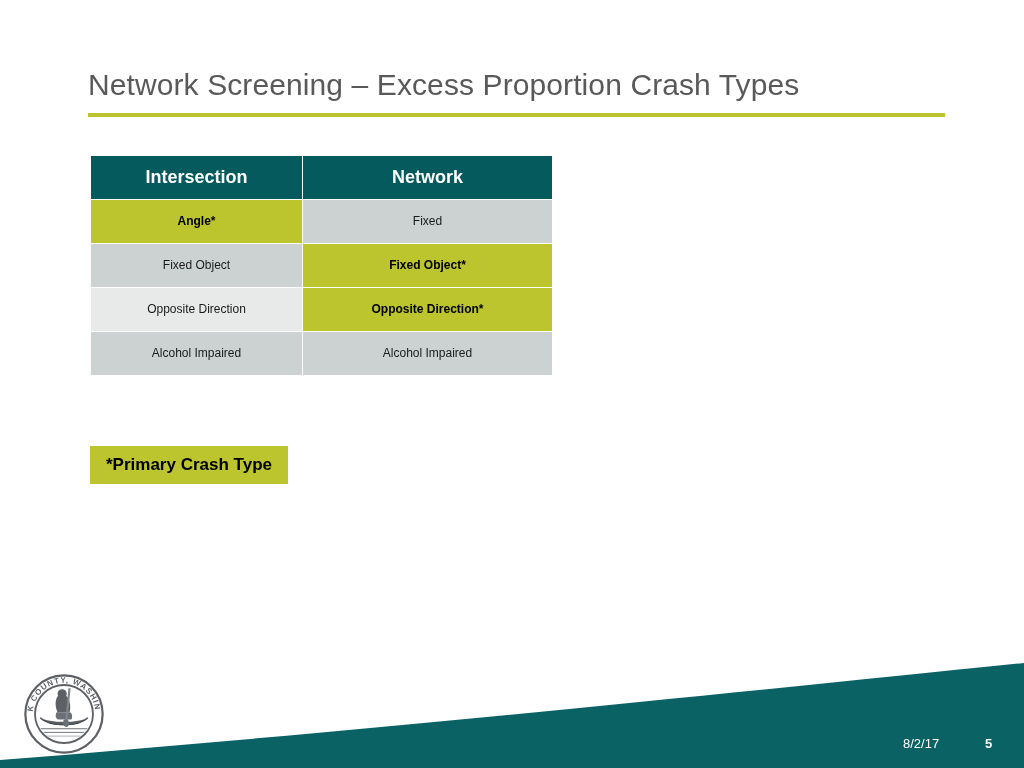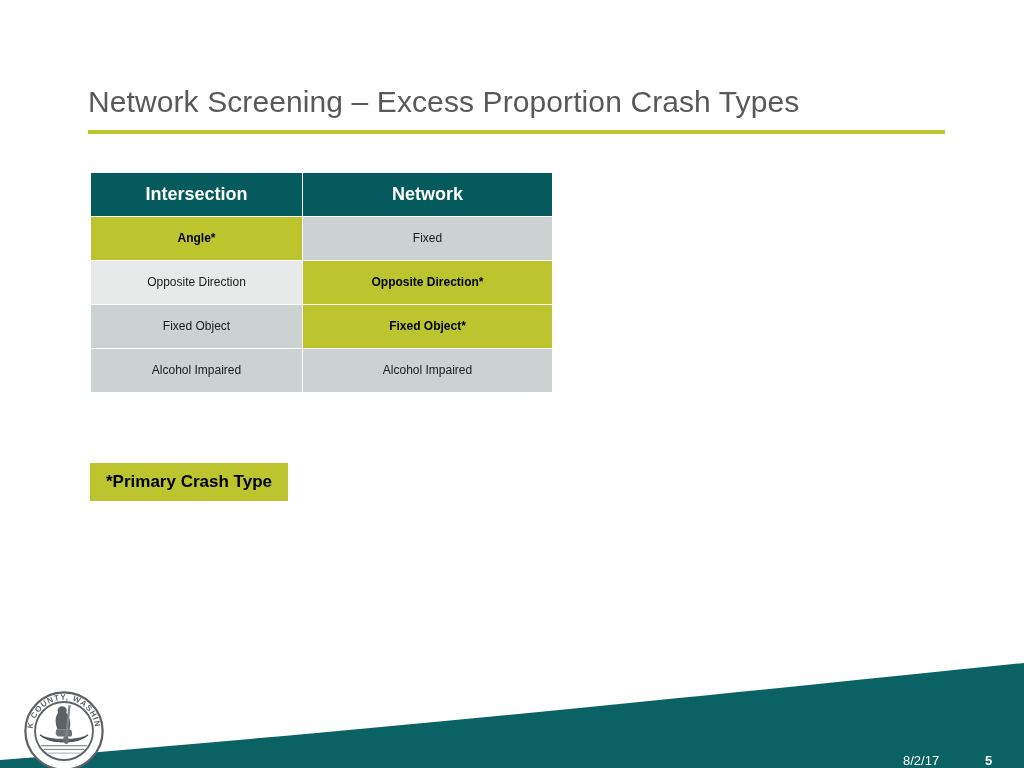--- a/index.html
+++ b/index.html
@@ -13,21 +13,20 @@
     position: relative;
     overflow: hidden;
     font-family: "Liberation Sans", sans-serif;
   }
 
   
   #slide {
     position: absolute;
     inset: 0;
     background: #ffffff;
-    margin-top: 17px;
   }
 
   
   #slide-title {
     position: absolute;
     left: 88px;
     top: 68px;
     width: 860px;
     font-size: 30px;
     font-weight: 400;
@@ -162,26 +161,26 @@
         <th>Intersection</th>
         <th>Network</th>
       </tr>
     </thead>
     <tbody>
       <tr>
         <td class="cell-olive">Angle*</td>
         <td class="cell-gray-dark">Fixed</td>
       </tr>
       <tr>
+        <td class="cell-gray-dark">Fixed Object</td>
+        <td class="cell-olive">Fixed Object*</td>
+      </tr>
+      <tr>
         <td class="cell-gray-light">Opposite Direction</td>
         <td class="cell-olive">Opposite Direction*</td>
-      </tr>
-      <tr>
-        <td class="cell-gray-dark">Fixed Object</td>
-        <td class="cell-olive">Fixed Object*</td>
       </tr>
       <tr>
         <td class="cell-gray-dark">Alcohol Impaired</td>
         <td class="cell-gray-dark">Alcohol Impaired</td>
       </tr>
     </tbody>
   </table>
 
   <div id="legend-box">
     <span id="legend-label">*Primary Crash Type</span>

